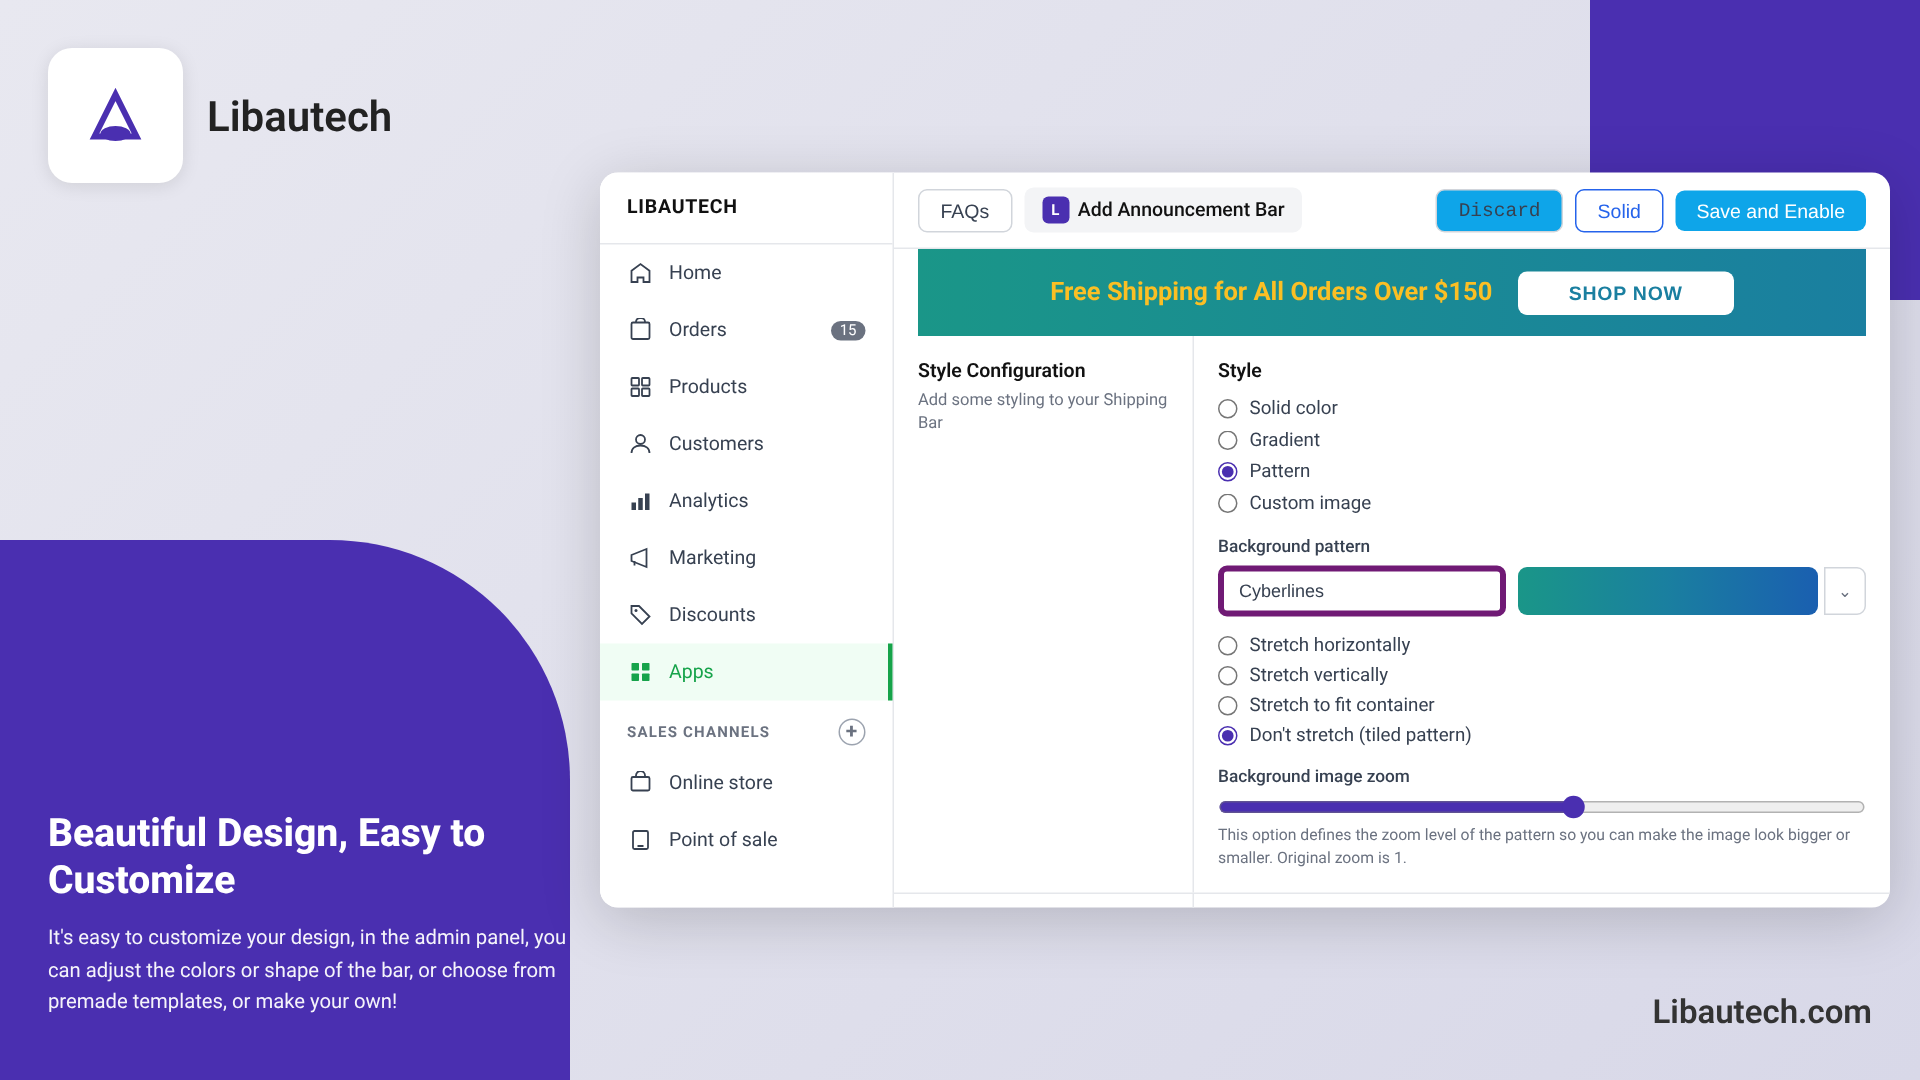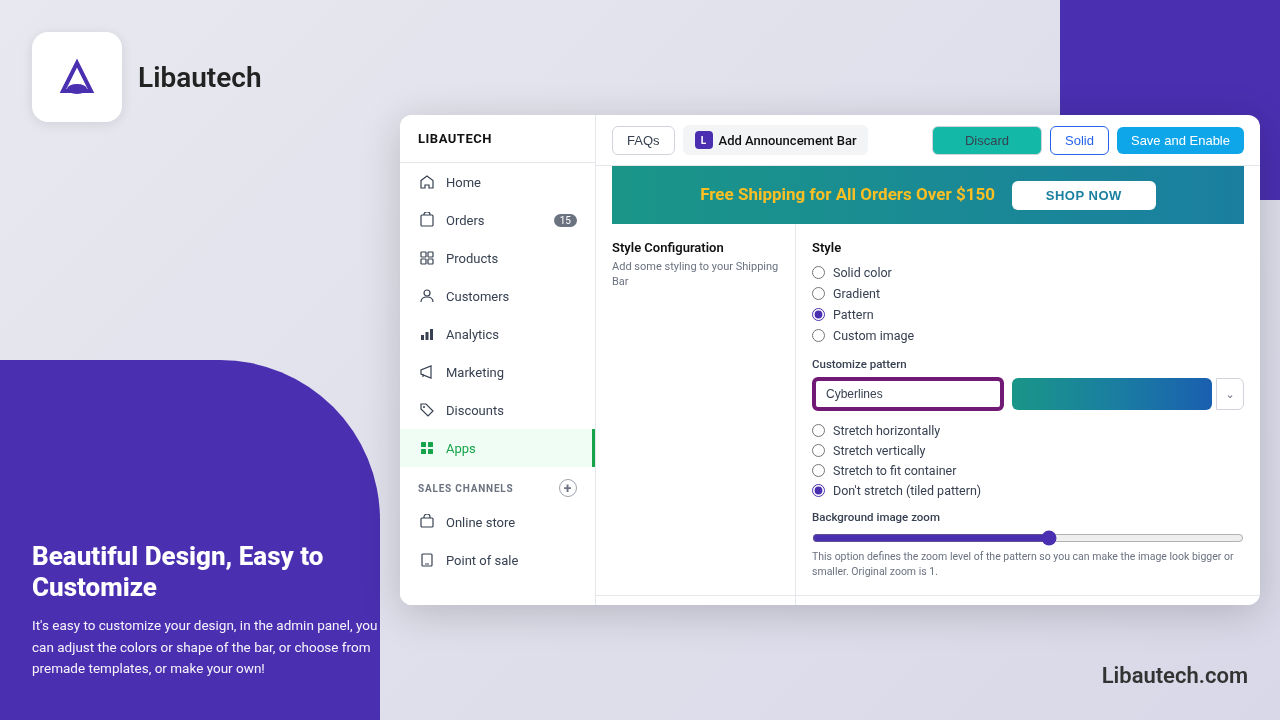--- a/index.html
+++ b/index.html
@@ -225,27 +225,28 @@
       border-radius: 4px;
       display: flex;
       align-items: center;
       justify-content: center;
       color: white;
       font-size: 10px;
       font-weight: 700;
     }
     .top-bar-spacer { flex: 1; }
     .discard-btn {
-      padding: 6px 32px;
+      padding: 6px 14px;
       border: 1px solid #d1d5db;
       border-radius: 6px;
-      background: #14b8a6;
+      background: #0ea5e9;
       font-size: 13px;
       color: #374151;
       cursor: pointer;
+      font-family: Liberation Mono, monospace;
     }
     .save-btn {
       padding: 6px 14px;
       border: 1.5px solid #2563eb;
       border-radius: 6px;
       background: white;
       font-size: 13px;
       color: #2563eb;
       font-weight: 500;
       cursor: pointer;
@@ -631,21 +632,21 @@
               <label class="radio-item">
                 <input type="radio" name="style" checked="" style="">
                 <span>Pattern</span>
               </label>
               <label class="radio-item">
                 <input type="radio" name="style" style="">
                 <span>Custom image</span>
               </label>
             </div>
 
-            <div class="bg-pattern-label">Customize pattern</div>
+            <div class="bg-pattern-label">Background pattern</div>
             <div class="bg-pattern-row">
               <input class="pattern-input" type="text" value="Cyberlines" style="">
               <div class="color-swatch"></div>
               <div class="chevron-btn">⌄</div>
             </div>
 
             <div class="stretch-group">
               <label class="radio-item">
                 <input type="radio" name="stretch" style="">
                 <span>Stretch horizontally</span>

